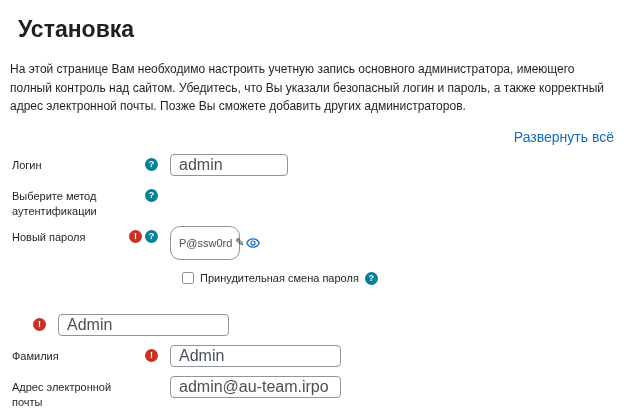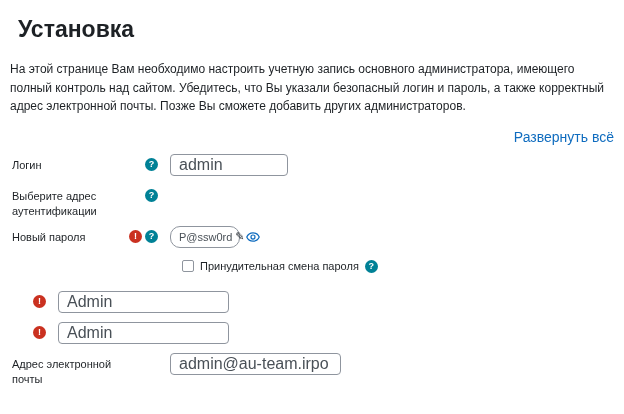--- a/index.html
+++ b/index.html
@@ -50,29 +50,29 @@
     font-family: "Liberation Sans", sans-serif; background: #fff; outline: none;
   }
   .w-login { width: 118px; }
   .w-name  { width: 171px; }
 
   .static-value { padding-top: 4px; }
   .hint { line-height: 1.5; max-width: 453px; padding-top: 1px; }
 
   .pw-wrap { display: flex; align-items: center; gap: 6px; }
   .pw-box {
-    height: 22px; width: 70px; border: 1px solid #8f959e; border-radius: 10px;
+    height: 34px; width: 70px; border: 1px solid #8f959e; border-radius: 10px;
     display: flex; align-items: center; padding: 0 6px 0 8px; gap: 3px;
     background: #fff; cursor: text;
   }
   .pw-text { font-size: 11px; color: #495057; white-space: nowrap; }
   .pencil { font-size: 11px; color: #343a40; line-height: 1; }
   .eye-btn { display: flex; align-items: center; cursor: pointer; padding-top: 1px; }
 
-  .cb-row { display: flex; align-items: center; gap: 6px; margin-bottom: 18px; }
+  .cb-row { display: flex; align-items: center; gap: 6px; margin-bottom: 29px; }
   .cb {
     appearance: none; -webkit-appearance: none;
     width: 12px; height: 12px; border: 1px solid #8f959e; border-radius: 2px;
     background: #fff; margin: 0; cursor: pointer;
   }
   .cb-label { cursor: pointer; }
 
   .mb12 { margin-bottom: 12px; }
   .mb8  { margin-bottom: 8px; }
 </style>
@@ -96,21 +96,21 @@
       <div class="flabel">Логин</div>
       <div class="ficons">
         <span class="badge help">?</span>
       </div>
       <div class="fcontrol">
         <input class="tinput w-login" type="text" value="admin" style="">
       </div>
     </div>
 
     <div class="frow" style="margin-bottom:6px;">
-      <div class="flabel">Выберите адрес аутентификации</div>
+      <div class="flabel">Выберите метод аутентификации</div>
       <div class="ficons">
         <span class="badge help">?</span>
       </div>
     </div>
 
 
     <div class="frow mb12">
       <div class="flabel">Новый пароля</div>
       <div class="ficons">
         <span class="badge req">!</span>
@@ -143,20 +143,21 @@
     <div class="frow">
       <div class="ficons">
         <span class="badge req">!</span>
       </div>
       <div class="fcontrol">
         <input class="tinput w-name" type="text" value="Admin" style="">
       </div>
     </div>
 
     <div class="frow">
+      <div class="flabel">Фамилия</div>
       <div class="ficons">
         <span class="badge req">!</span>
       </div>
       <div class="fcontrol">
         <input class="tinput w-name" type="text" value="Admin" style="">
       </div>
     </div>
 
     <div class="frow">
       <div class="flabel">Адрес электронной почты</div>

